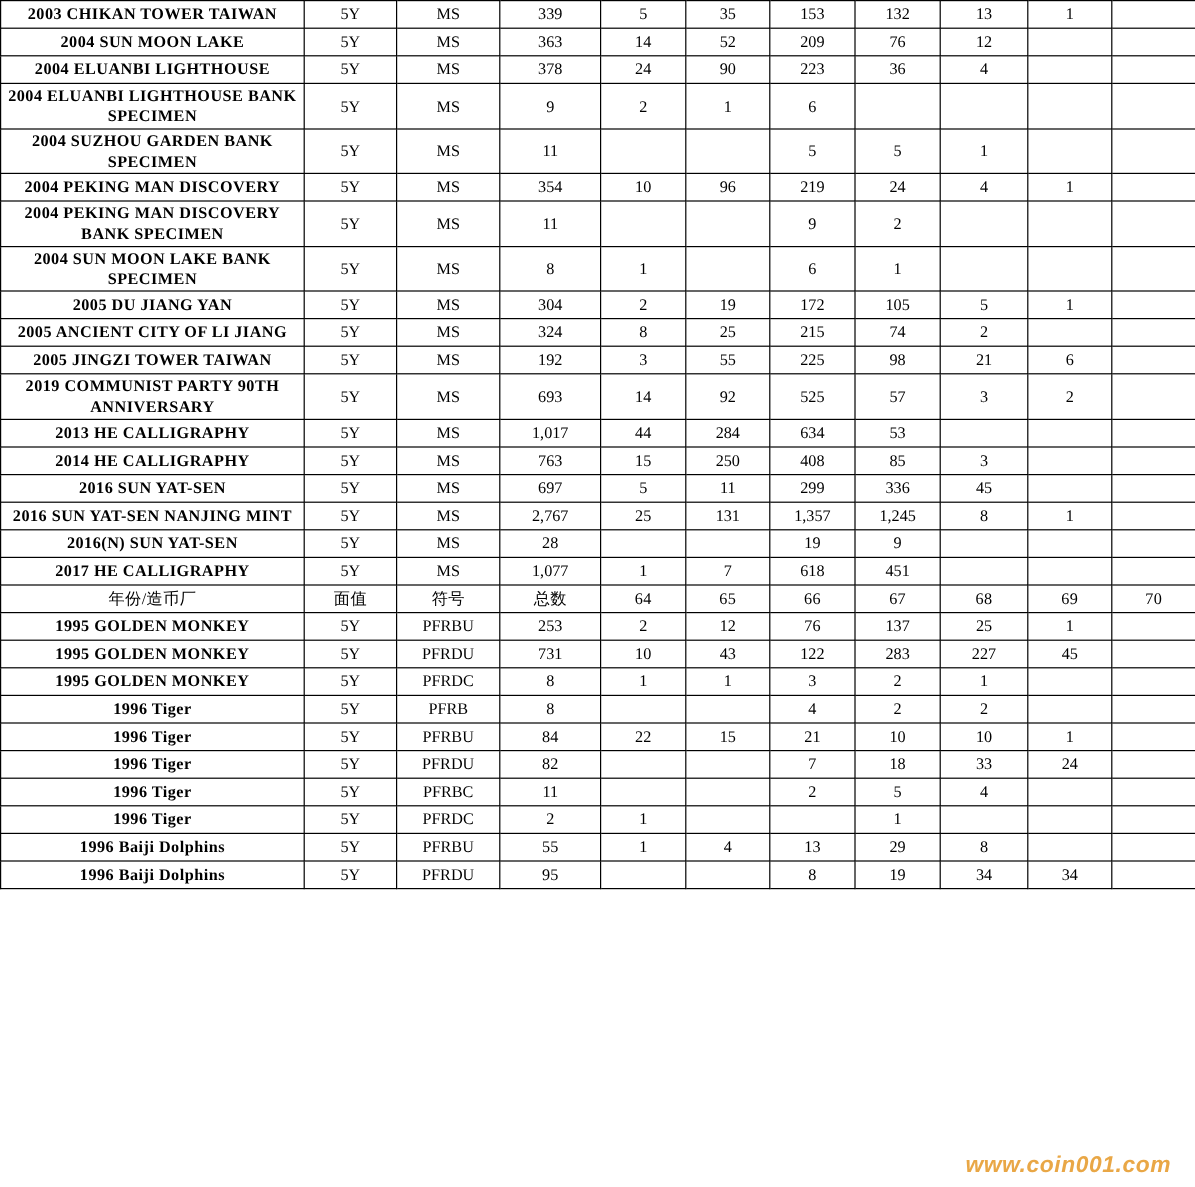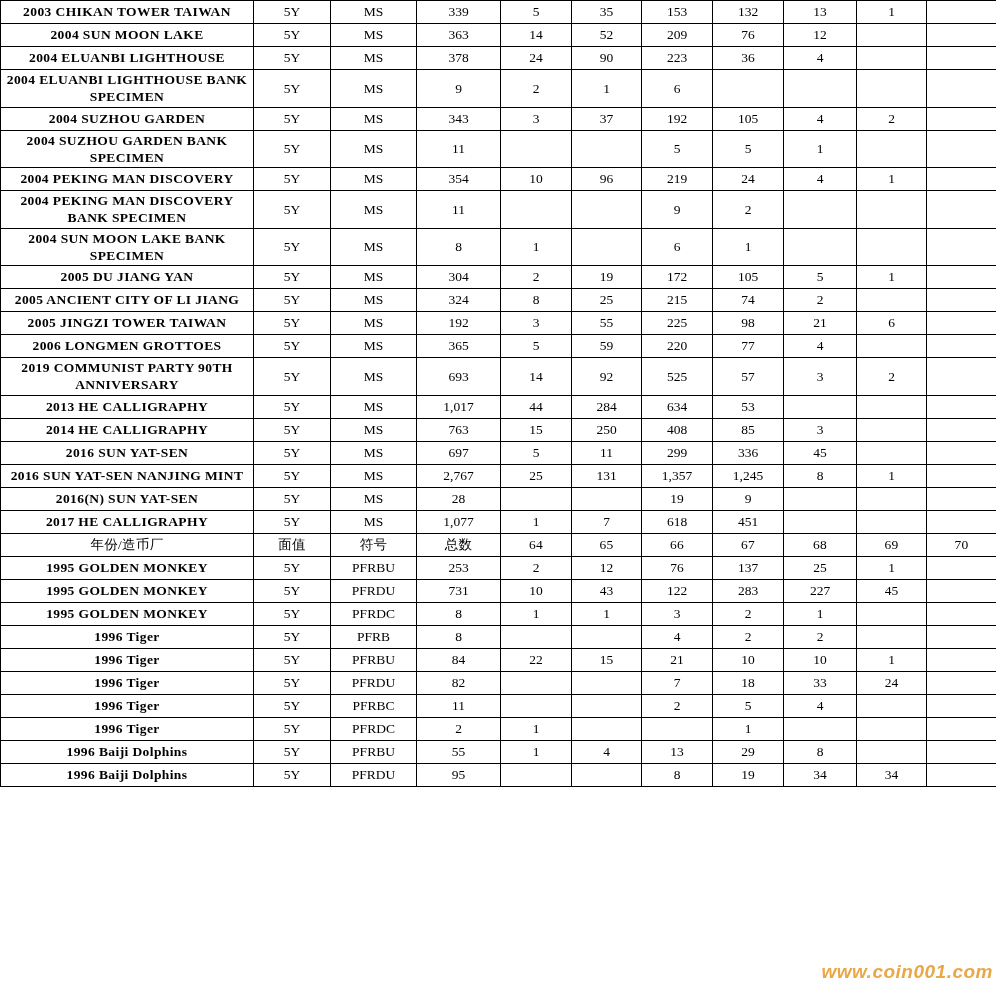--- a/index.html
+++ b/index.html
@@ -48,21 +48,21 @@
   td.name {
     letter-spacing: 0.4px;
     font-weight: bold;
   }
   tr.section-row td {
     font-weight: normal;
     letter-spacing: 0.3px;
   }
   .watermark {
     position: absolute;
-    right: 3px;
+    right: 20px;
     bottom: 6px;
     font-family: "Liberation Sans", sans-serif;
     font-size: 19px;
     font-weight: bold;
     font-style: italic;
     color: #e8a33d;
     letter-spacing: 0.5px;
     pointer-events: none;
     opacity: 0.95;
   }
@@ -131,33 +131,20 @@
         <td>9</td>
         <td>2</td>
         <td>1</td>
         <td>6</td>
         <td></td>
         <td></td>
         <td></td>
         <td></td>
       </tr>
       <tr>
-        <td class="name">2004 SUZHOU GARDEN</td>
-        <td>5Y</td>
-        <td>MS</td>
-        <td>343</td>
-        <td>3</td>
-        <td>37</td>
-        <td>192</td>
-        <td>105</td>
-        <td>4</td>
-        <td>2</td>
-        <td></td>
-      </tr>
-      <tr>
         <td class="name">2004 SUZHOU GARDEN BANK SPECIMEN</td>
         <td>5Y</td>
         <td>MS</td>
         <td>11</td>
         <td></td>
         <td></td>
         <td>5</td>
         <td>5</td>
         <td>1</td>
         <td></td>
@@ -232,33 +219,20 @@
         <td class="name">2005 JINGZI TOWER TAIWAN</td>
         <td>5Y</td>
         <td>MS</td>
         <td>192</td>
         <td>3</td>
         <td>55</td>
         <td>225</td>
         <td>98</td>
         <td>21</td>
         <td>6</td>
-        <td></td>
-      </tr>
-      <tr>
-        <td class="name">2006 LONGMEN GROTTOES</td>
-        <td>5Y</td>
-        <td>MS</td>
-        <td>365</td>
-        <td>5</td>
-        <td>59</td>
-        <td>220</td>
-        <td>77</td>
-        <td>4</td>
-        <td></td>
         <td></td>
       </tr>
       <tr>
         <td class="name">2019 COMMUNIST PARTY 90TH ANNIVERSARY</td>
         <td>5Y</td>
         <td>MS</td>
         <td>693</td>
         <td>14</td>
         <td>92</td>
         <td>525</td>

